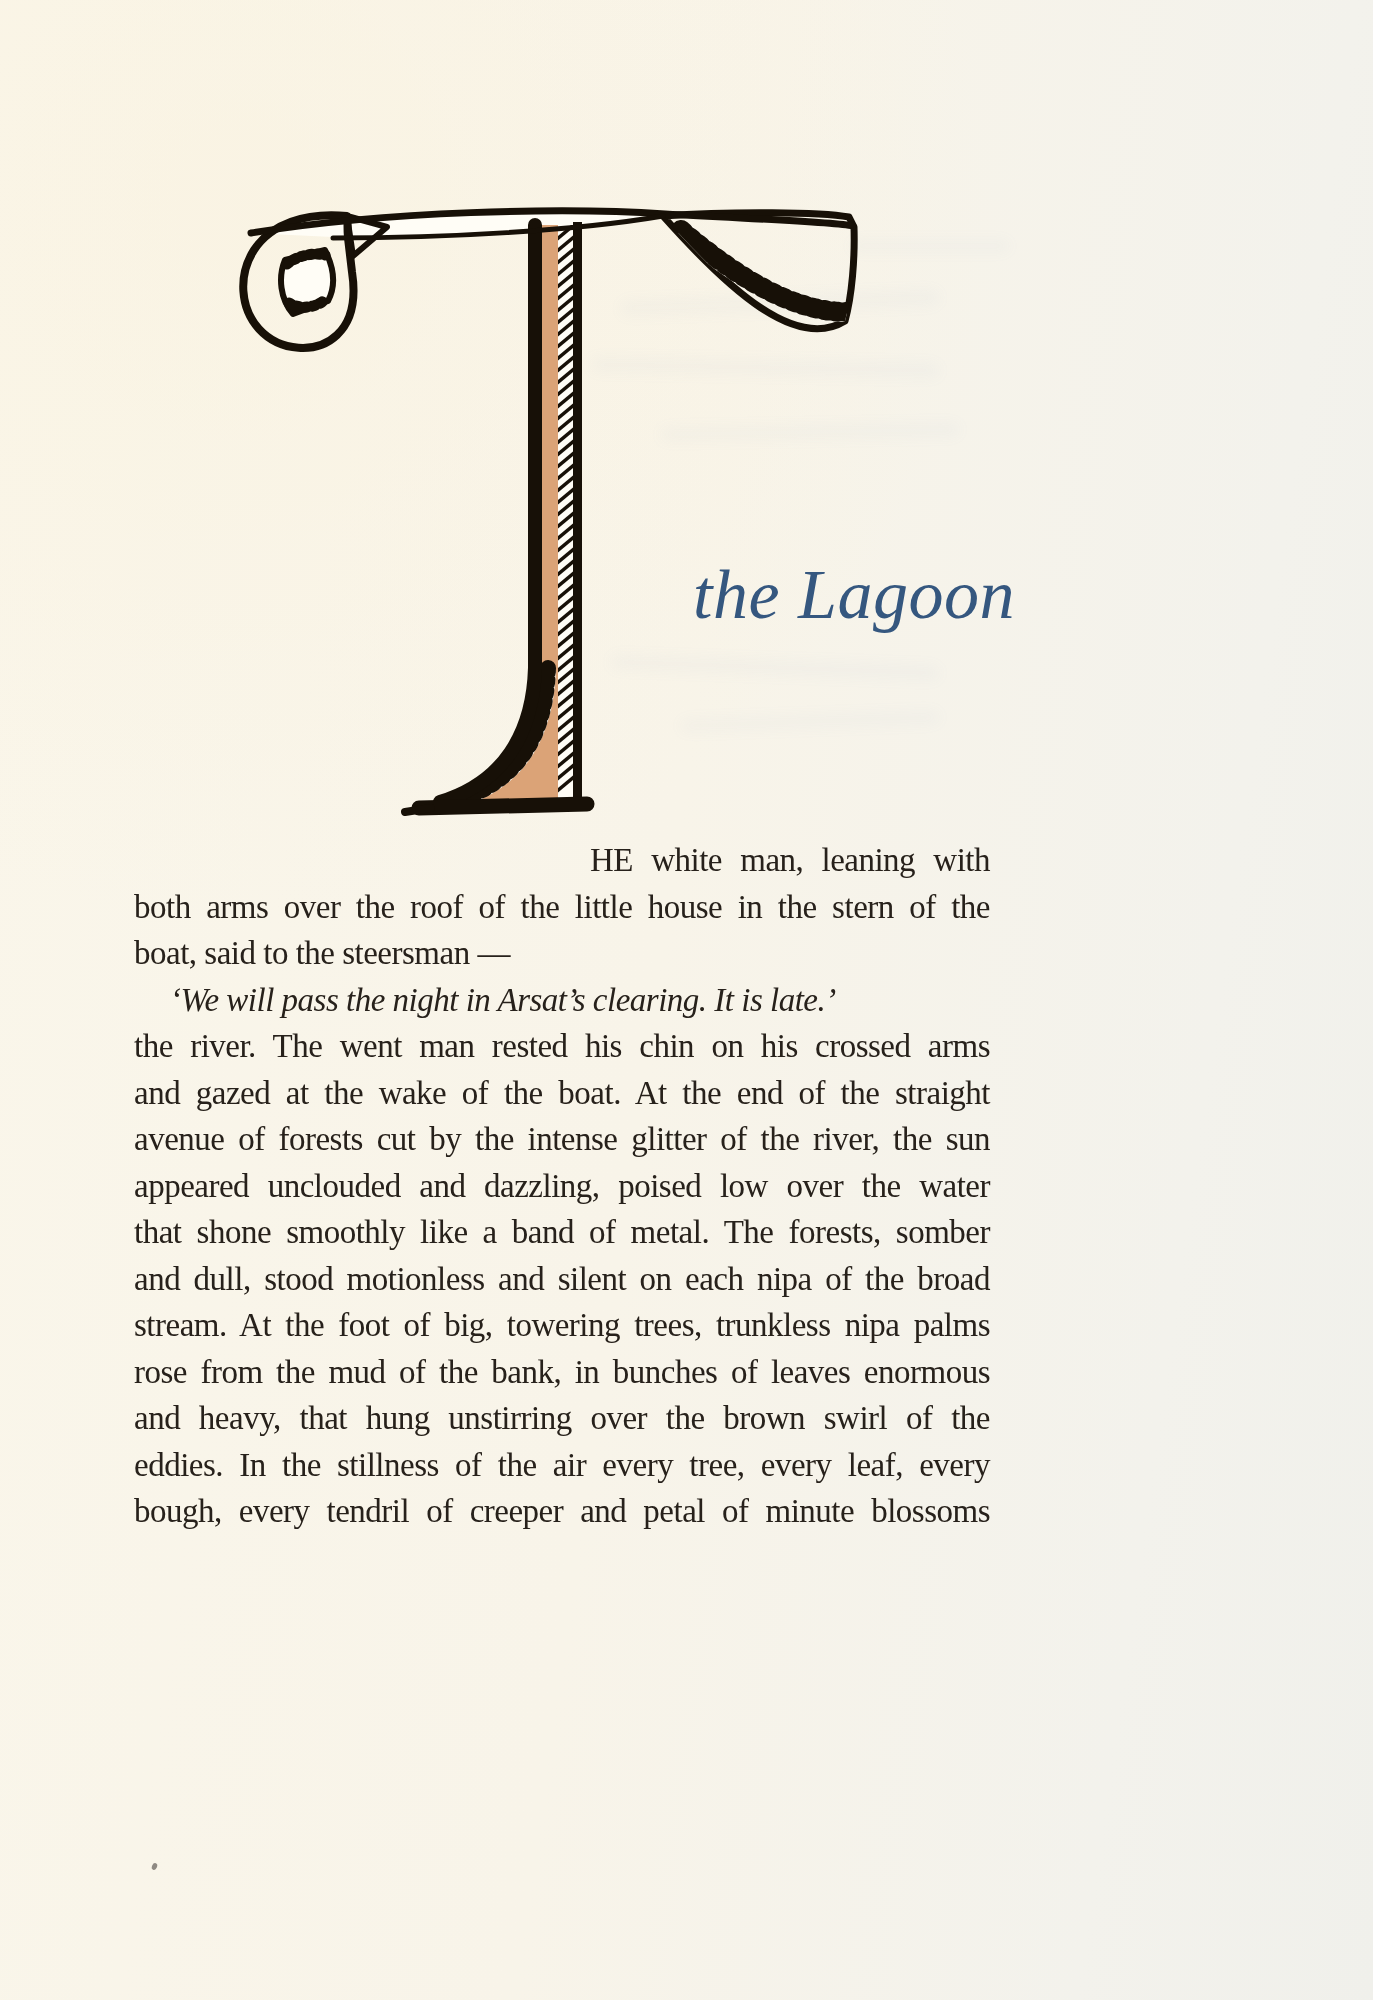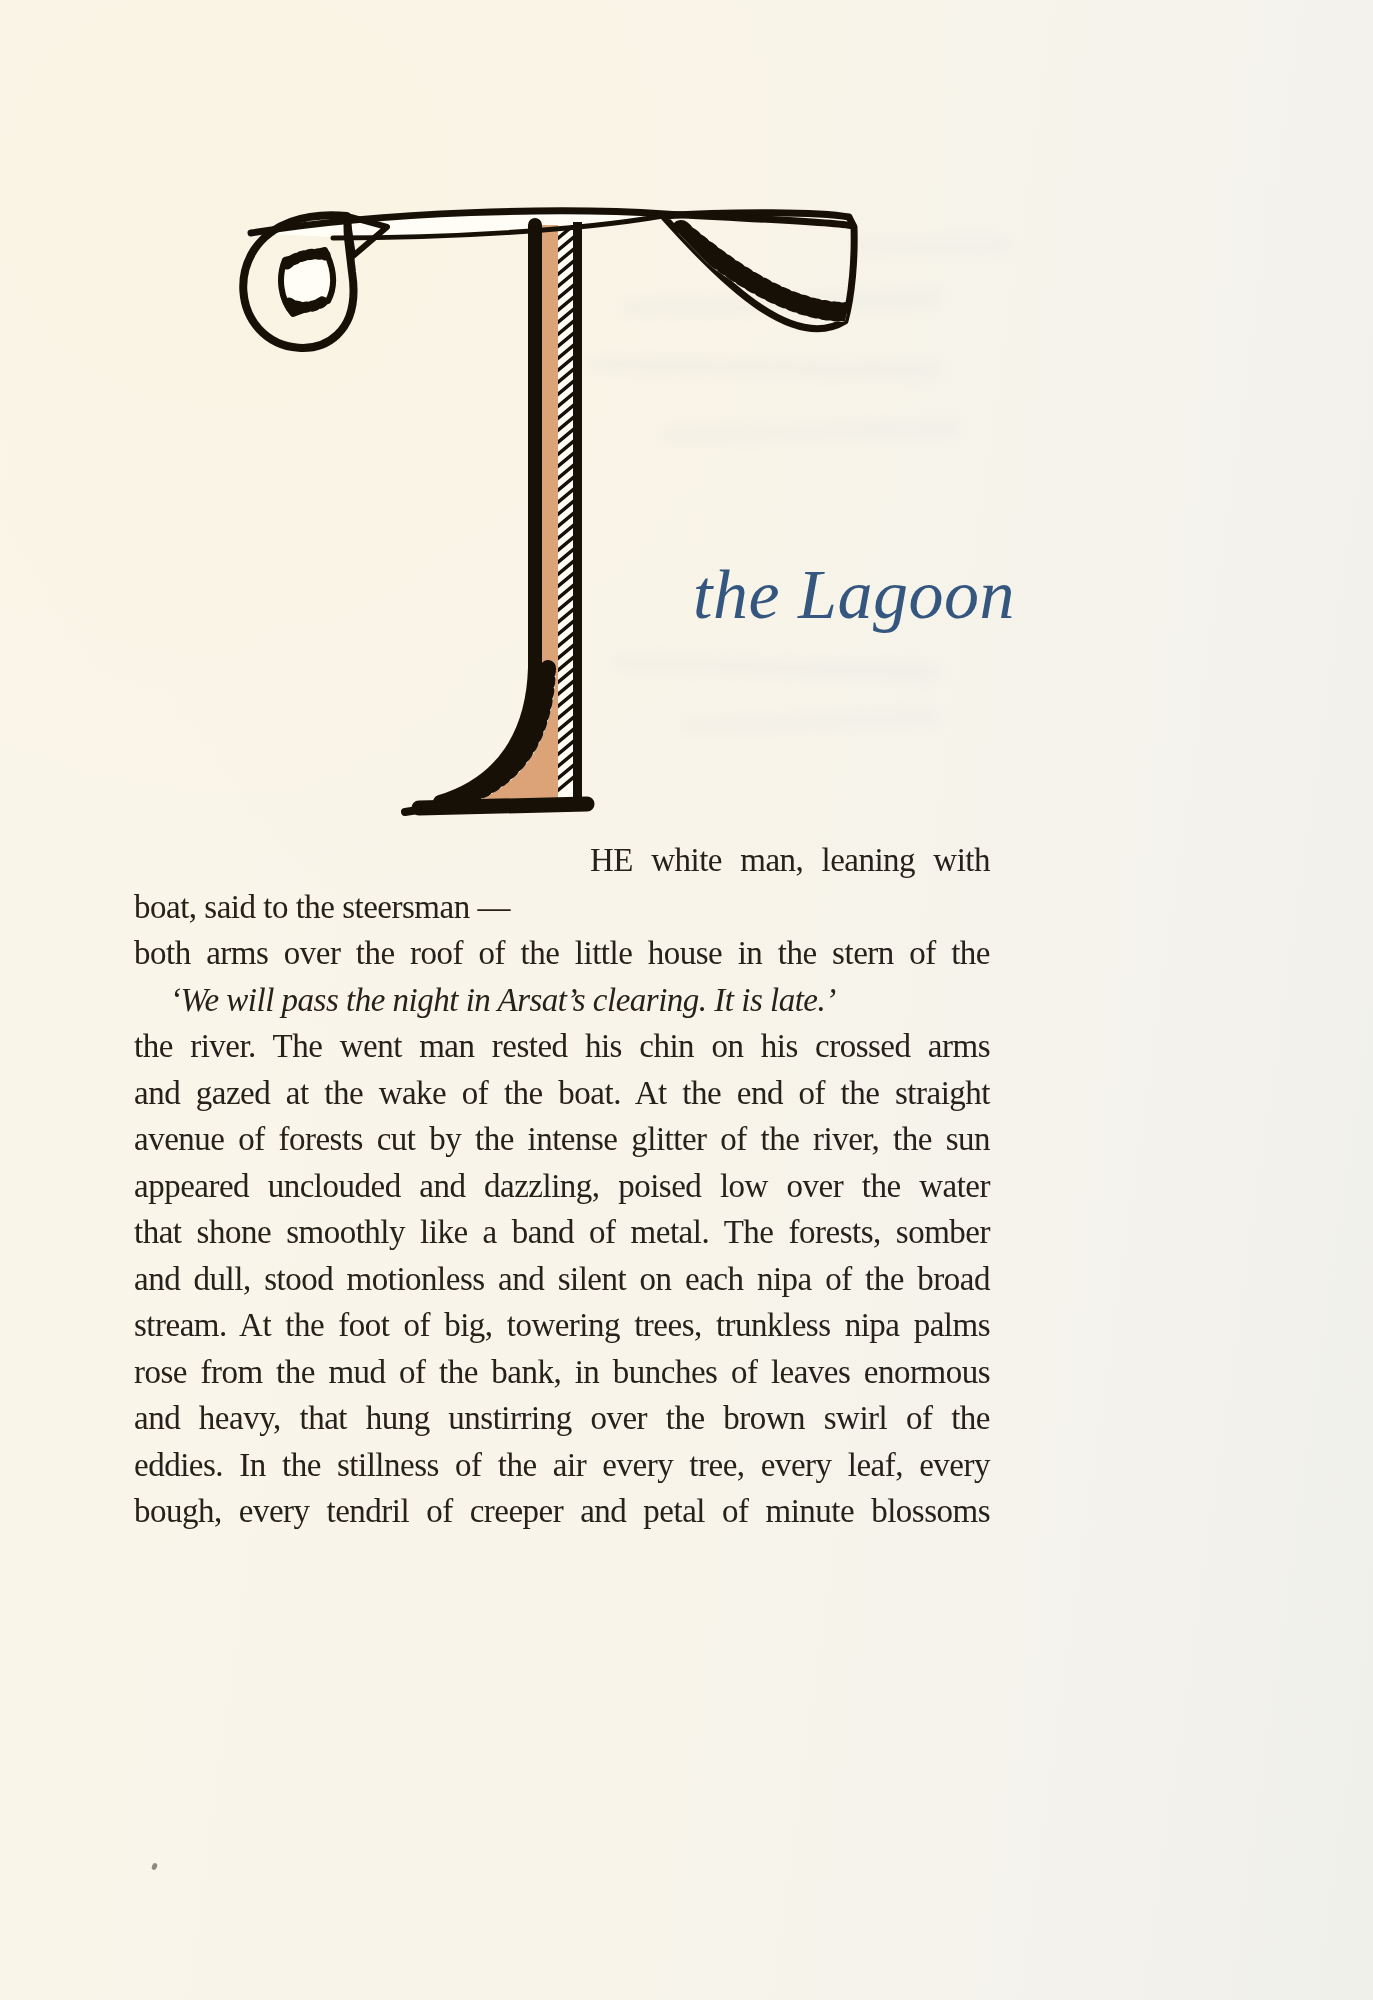--- a/index.html
+++ b/index.html
@@ -150,22 +150,22 @@
 
     <path class="inkline" style="stroke-width:7" d="M16,33 C150,11 330,7 430,14 C540,20 600,22 618,26"></path>
     <path class="inkline" style="stroke-width:5" d="M98,38 C210,38 340,31 428,16"></path>
   </svg>
   <span class="sr">T</span>
 
   <h1 class="title">the Lagoon</h1>
 
   <div class="body-text">
     <div class="line drop-ind">HE white man, leaning with</div>
+    <div class="line">both arms over the roof of the little house in the stern of the</div>
     <div class="line no-just">boat, said to the steersman —</div>
-    <div class="line">both arms over the roof of the little house in the stern of the</div>
     <div class="line ind no-just">‘We will pass the night in Arsat’s clearing. It is late.’</div>
     <div class="line">the river. The went man rested his chin on his crossed arms</div>
     <div class="line">and gazed at the wake of the boat. At the end of the straight</div>
     <div class="line">avenue of forests cut by the intense glitter of the river, the sun</div>
     <div class="line">appeared unclouded and dazzling, poised low over the water</div>
     <div class="line">that shone smoothly like a band of metal. The forests, somber</div>
     <div class="line">and dull, stood motionless and silent on each nipa of the broad</div>
     <div class="line">stream. At the foot of big, towering trees, trunkless nipa palms</div>
     <div class="line">rose from the mud of the bank, in bunches of leaves enormous</div>
     <div class="line">and heavy, that hung unstirring over the brown swirl of the</div>

